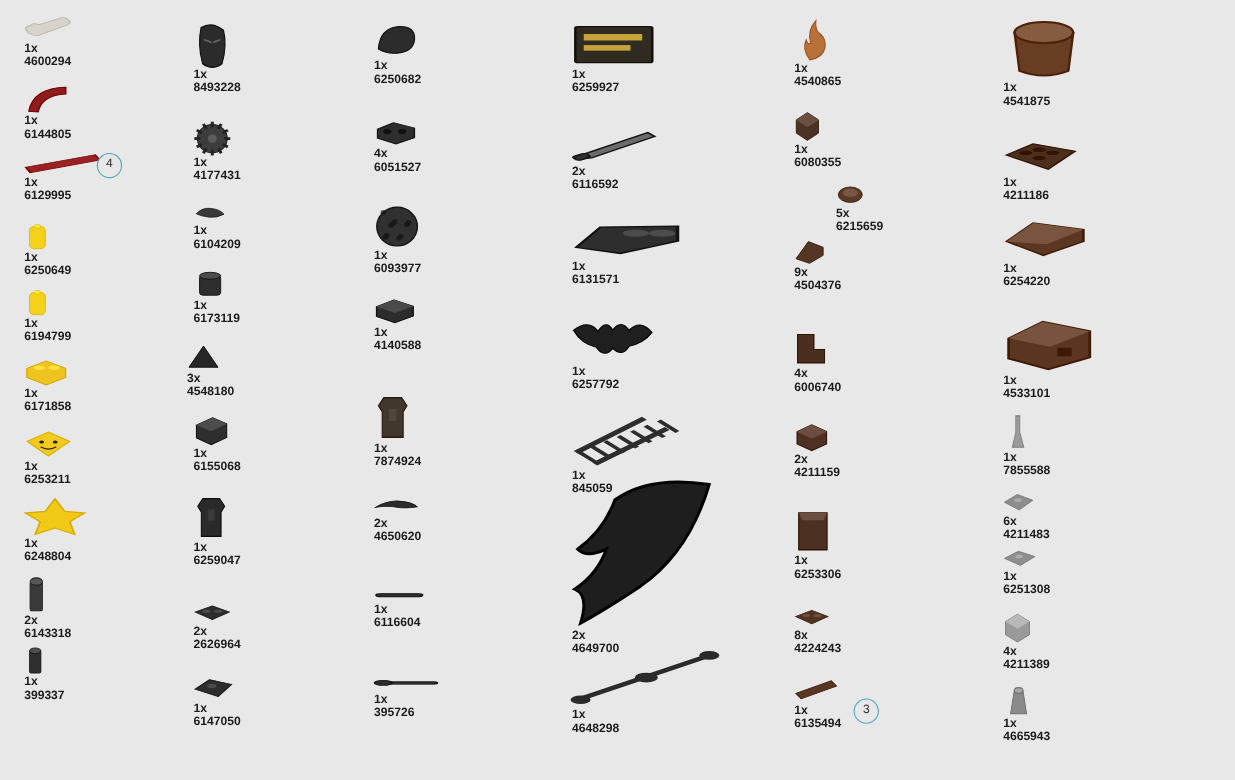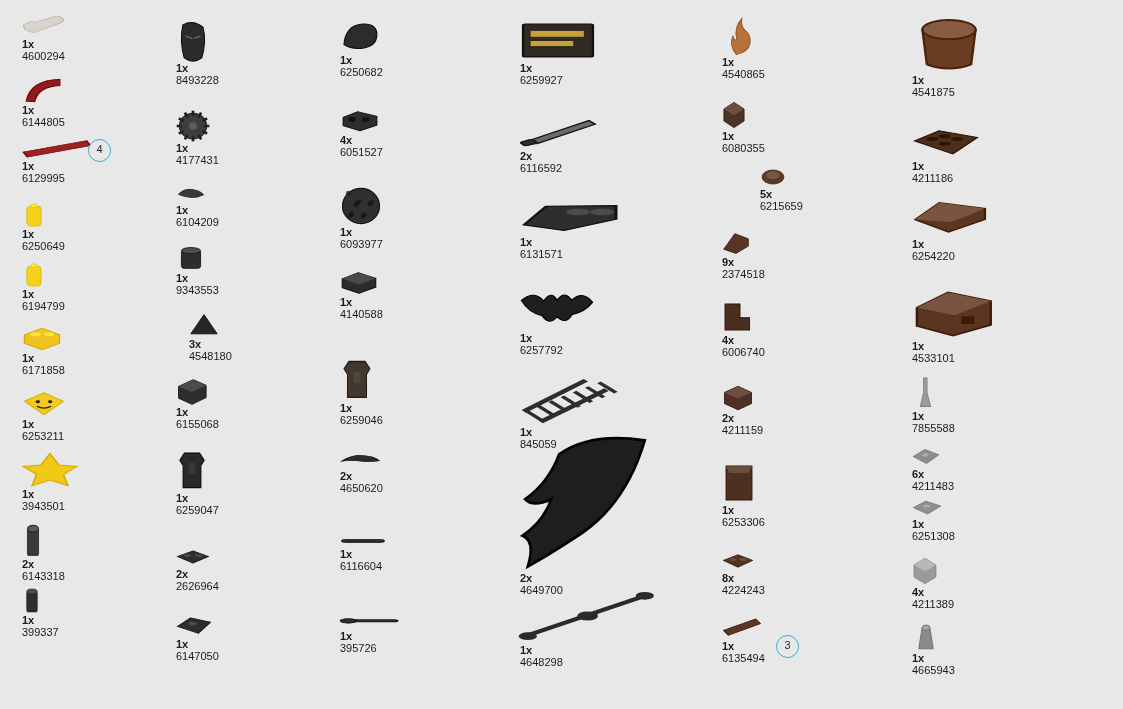--- a/index.html
+++ b/index.html
@@ -32,20 +32,21 @@
     font-weight: bold;
     color: #1b1b1b;
     line-height: 12px;
     white-space: nowrap;
   }
   .part .pid {
     font-size: 11px;
     color: #1b1b1b;
     line-height: 12px;
     white-space: nowrap;
+    font-weight: bold;
   }
   .callout {
     position: absolute;
     width: 21px;
     height: 21px;
     border-radius: 50%;
     border: 1.5px solid #4aa8c6;
     background: #e8e8e8;
     color: #2b2b2b;
     font-size: 11px;
@@ -129,21 +130,21 @@
       <div class="qty">1x</div>
       <div class="pid">6253211</div>
     </div>
     <div class="part" style="left: 22px; top: 452px;">
       <div class="art">
         <svg width="56" height="36" viewBox="0 0 100 100" preserveAspectRatio="none">
           <path d="M50,4 L66,36 L98,40 L74,62 L82,94 L50,78 L18,94 L26,62 L2,40 L34,36 Z" fill="#f2c916" stroke="#d6ad00" stroke-width="3"></path>
         </svg>
       </div>
       <div class="qty">1x</div>
-      <div class="pid">3943501</div>
+      <div class="pid">6248804</div>
     </div>
     <div class="part" style="left: 22px; top: 524px;">
       <div class="art">
         <svg width="22" height="34" viewBox="0 0 100 100" preserveAspectRatio="none">
           <rect x="24" y="14" width="52" height="78" rx="6" fill="#3a3a3a" stroke="#1e1e1e" stroke-width="3"></rect>
           <ellipse cx="50" cy="14" rx="26" ry="10" fill="#585858" stroke="#1e1e1e" stroke-width="3"></ellipse>
         </svg>
       </div>
       <div class="qty">2x</div>
       <div class="pid">6143318</div>
@@ -200,23 +201,23 @@
       <div class="pid">6104209</div>
     </div>
     <div class="part" style="left: 176px; top: 246px;">
       <div class="art">
         <svg width="30" height="26" viewBox="0 0 100 100" preserveAspectRatio="none">
           <rect x="18" y="16" width="64" height="70" rx="10" fill="#2e2e2e" stroke="#121212" stroke-width="3"></rect>
           <ellipse cx="50" cy="18" rx="32" ry="12" fill="#4c4c4c" stroke="#121212" stroke-width="3"></ellipse>
         </svg>
       </div>
       <div class="qty">1x</div>
-      <div class="pid">9343553</div>
-    </div>
-    <div class="part" style="left: 189px; top: 312px;">
+      <div class="pid">6173119</div>
+    </div>
+    <div class="part" style="left: 170px; top: 312px;">
       <div class="art">
         <svg width="30" height="26" viewBox="0 0 100 100" preserveAspectRatio="none">
           <path d="M6,84 L50,10 L94,84 Z" fill="#262626" stroke="#0a0a0a" stroke-width="3"></path>
         </svg>
       </div>
       <div class="qty">3x</div>
       <div class="pid">4548180</div>
     </div>
     <div class="part" style="left: 176px; top: 378px;">
       <div class="art">
@@ -309,21 +310,21 @@
       <div class="pid">4140588</div>
     </div>
     <div class="part" style="left: 340px; top: 356px;">
       <div class="art">
         <svg width="34" height="46" viewBox="0 0 100 100" preserveAspectRatio="none">
           <path d="M26,12 h48 l14,16 l-10,12 v50 h-56 v-50 l-10,-12 Z" fill="#42372c" stroke="#261b10" stroke-width="3"></path>
           <path d="M40,34 h20 v24 h-20 Z" fill="#60554a" opacity="0.5"></path>
         </svg>
       </div>
       <div class="qty">1x</div>
-      <div class="pid">6259046</div>
+      <div class="pid">7874924</div>
     </div>
     <div class="part" style="left: 340px; top: 448px;">
       <div class="art">
         <svg width="40" height="22" viewBox="0 0 100 100" preserveAspectRatio="none">
           <path d="M4,60 q26,-30 54,-26 q30,4 40,24 q-24,8 -44,2 q-26,-8 -50,0 Z" fill="#2b2b2b" stroke="#0f0f0f" stroke-width="3"></path>
         </svg>
       </div>
       <div class="qty">2x</div>
       <div class="pid">4650620</div>
     </div>
@@ -446,28 +447,28 @@
     <div class="part" style="left: 760px; top: 166px;">
       <div class="art">
         <svg width="26" height="22" viewBox="0 0 100 100" preserveAspectRatio="none">
           <ellipse cx="50" cy="50" rx="42" ry="32" fill="#5a3a26" stroke="#3e1e0a" stroke-width="3"></ellipse>
           <ellipse cx="50" cy="42" rx="26" ry="18" fill="#785844"></ellipse>
         </svg>
       </div>
       <div class="qty">5x</div>
       <div class="pid">6215659</div>
     </div>
-    <div class="part" style="left: 722px; top: 230px;">
+    <div class="part" style="left: 722px; top: 216px;">
       <div class="art">
         <svg width="28" height="26" viewBox="0 0 100 100" preserveAspectRatio="none">
           <path d="M6,74 L46,14 L94,34 L94,62 L50,90 Z" fill="#553524" stroke="#391908" stroke-width="3"></path>
         </svg>
       </div>
       <div class="qty">9x</div>
-      <div class="pid">2374518</div>
+      <div class="pid">4504376</div>
     </div>
     <div class="part" style="left: 722px; top: 300px;">
       <div class="art">
         <svg width="30" height="34" viewBox="0 0 100 100" preserveAspectRatio="none">
           <path d="M10,12 L60,12 L60,52 L92,52 L92,88 L10,88 Z" fill="#4a2f20" stroke="#2e1304" stroke-width="3"></path>
         </svg>
       </div>
       <div class="qty">4x</div>
       <div class="pid">6006740</div>
     </div>

